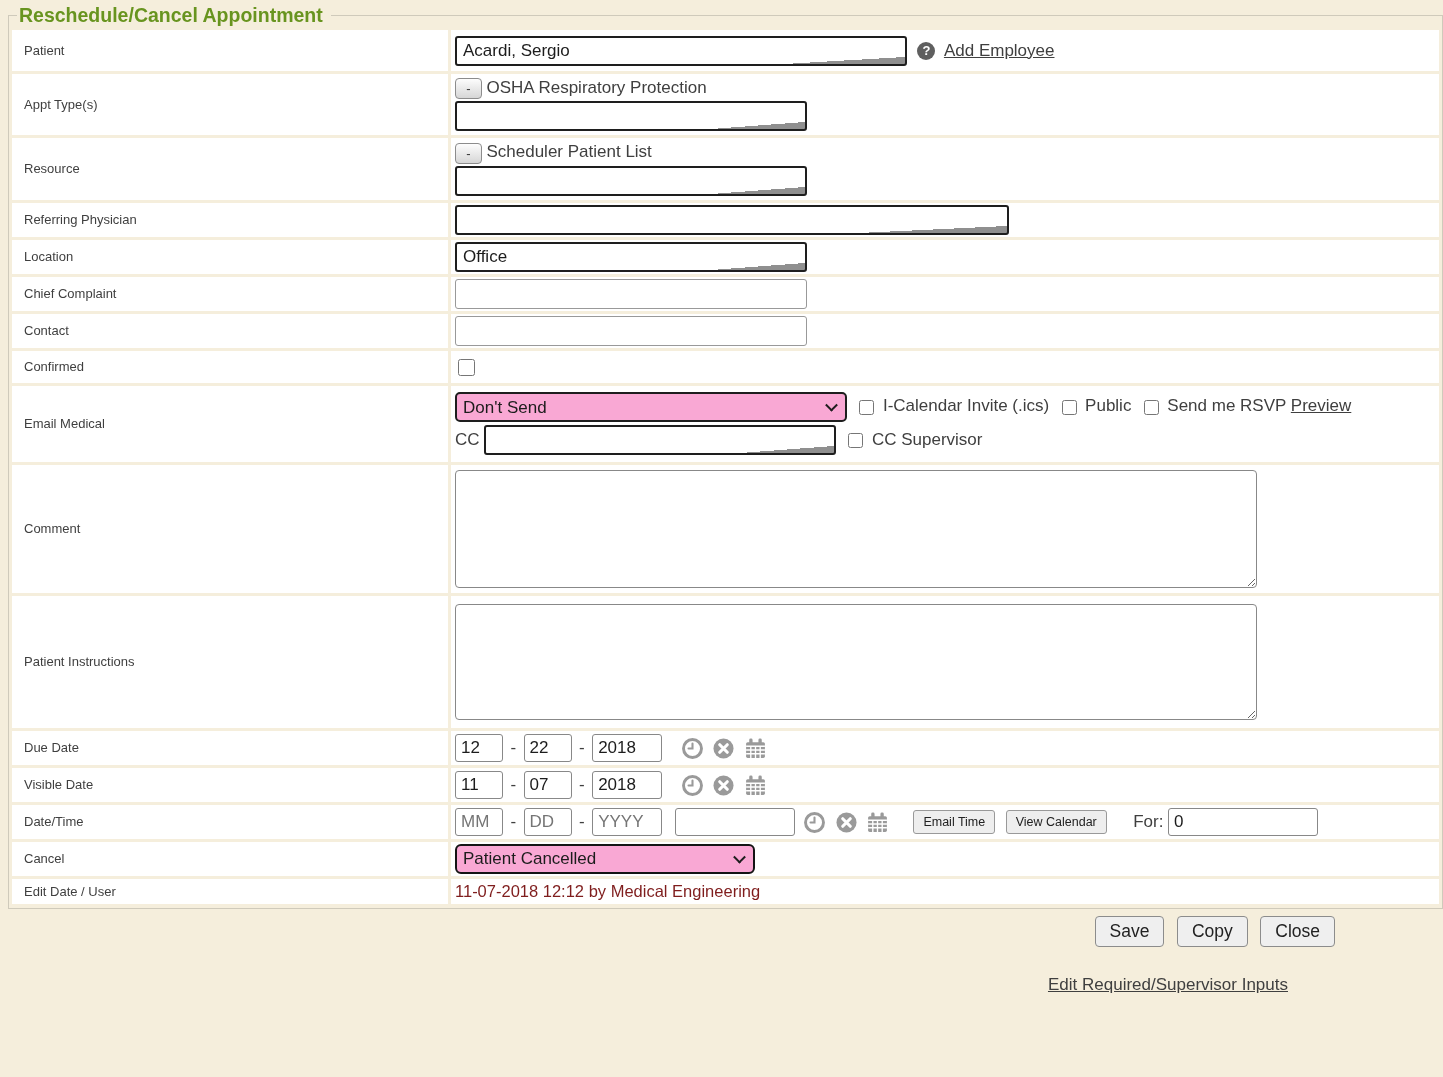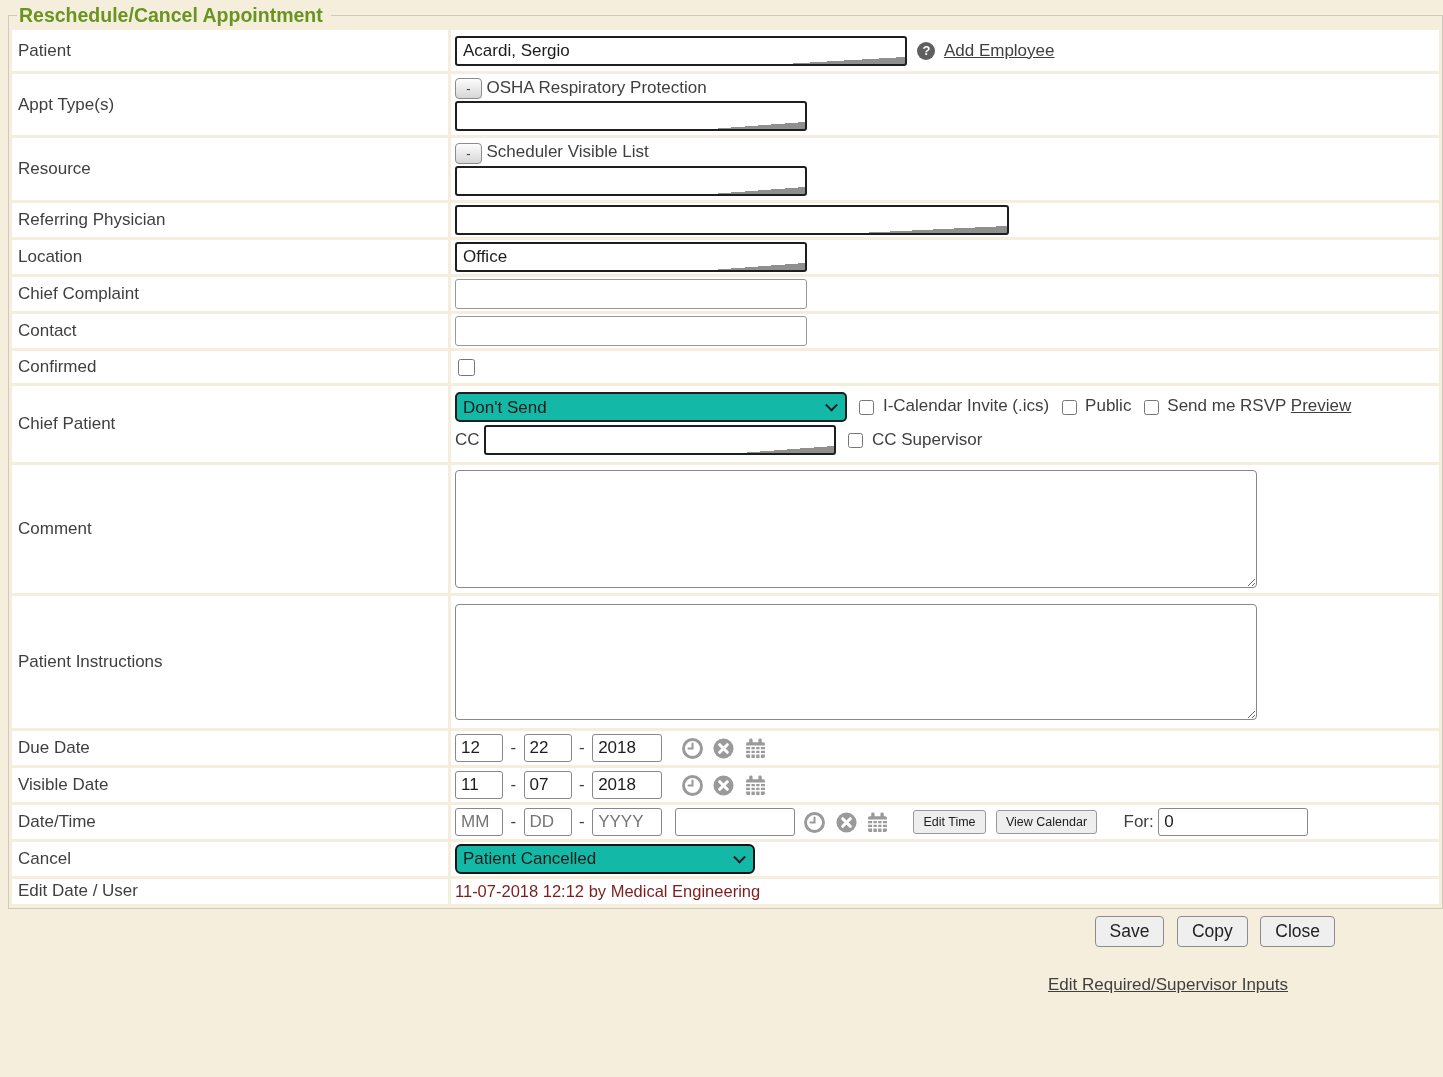--- a/index.html
+++ b/index.html
@@ -19,21 +19,21 @@
   legend.form-legend {
     color:#68941f; font-weight:bold; font-size:19.5px;
     padding:0 8px 0 2px; margin-left:8px;
   }
   table.form-table {
     width:100%;
     border-collapse:separate;
     border-spacing:3px;
   }
   td { background:#fff; vertical-align:middle; padding:2px 4px; }
-  td.label-cell { width:436px; padding-left:6px; font-size:17px; }
+  td.label-cell { width:436px; padding-left:12px; font-size:13px; }
   
   tr.r-patient td { height:41px; }
   tr.r-appt td, tr.r-resource td { height:60px; }
   tr.r-std td { height:34px; }
   tr.r-confirmed td { height:32px; }
   tr.r-email td { height:76px; }
   tr.r-comment td { height:128px; }
   tr.r-instructions td { height:132px; }
   tr.r-duration td { height:32px; }
   tr.r-cancel td { height:31px; }
@@ -59,21 +59,21 @@
   .sel-wrap { position:relative; display:inline-block; vertical-align:middle; }
   .sel-wrap::after {
     content:""; position:absolute; right:11px; top:50%;
     width:7px; height:7px;
     border-right:2px solid #1e1e1e; border-bottom:2px solid #1e1e1e;
     transform:translateY(-70%) rotate(45deg);
     pointer-events:none;
   }
   select.sel {
     -webkit-appearance:none; appearance:none;
-    font-size:17px; color:#1c1c1c; background:#14b8a6;
+    font-size:17px; color:#1c1c1c; background:#f9a8d4;
     padding:1px 28px 1px 6px; height:30px;
   }
   .sel-email { width:392px; border:2px solid #1e1e1e; border-radius:5px; }
   .sel-cancel {
     width:300px; border:2px solid #141414; border-radius:6px;
     background-image:linear-gradient(to top left, #8f8f8f 6px, transparent 6px);
   }
   textarea.ta {
     width:802px; border:1px solid #888; border-radius:4px;
     font-size:16px; padding:4px 6px; resize:both; display:block;
@@ -152,21 +152,21 @@
           <input class="inp thick w-mid" value="" style="">
         </div>
       </td>
     </tr>
 
     <tr class="r-resource">
       <td class="label-cell">Resource</td>
       <td class="field-cell two-line">
         <div>
           <button class="minus-btn">-</button>
-          <span class="inline-label">Scheduler Visible List</span>
+          <span class="inline-label">Scheduler Patient List</span>
         </div>
         <div>
           <input class="inp thick w-mid" value="" style="">
         </div>
       </td>
     </tr>
 
     <tr class="r-std">
       <td class="label-cell">Referring Physician</td>
       <td class="field-cell">
@@ -197,21 +197,21 @@
 
 
     <tr class="r-confirmed">
       <td class="label-cell">Confirmed</td>
       <td class="field-cell">
         <input type="checkbox" class="cbx cbx-lg" style="">
       </td>
     </tr>
 
     <tr class="r-email">
-      <td class="label-cell">Chief Patient</td>
+      <td class="label-cell">Email Medical</td>
       <td class="field-cell">
         <div class="email-line">
           <span class="sel-wrap">
             <span></span>
             <select class="sel sel-email">
               <option>Don't Send</option>
             </select>
           </span>
           <input type="checkbox" class="cbx gap-s" style="">
           <span class="inline-label">I-Calendar Invite (.ics)</span>
@@ -310,21 +310,21 @@
         <svg class="icon" width="23" height="23" viewBox="0 0 22 22">
           <circle cx="11" cy="11" r="9.6" fill="#9a9a9a"></circle>
           <path d="M7.4 7.4 L14.6 14.6 M14.6 7.4 L7.4 14.6" stroke="#fff" stroke-width="3" stroke-linecap="round"></path>
         </svg>
         <svg class="icon" width="23" height="23" viewBox="0 0 22 22">
           <rect x="2" y="5" width="18" height="15" rx="1.5" fill="#9a9a9a"></rect>
           <rect x="5" y="1.5" width="3.2" height="5.5" rx="1.4" fill="#9a9a9a"></rect>
           <rect x="13.8" y="1.5" width="3.2" height="5.5" rx="1.4" fill="#9a9a9a"></rect>
           <path d="M2 8.8h18 M2 12.4h18 M2 16h18 M6.5 8.8v11.2 M11 8.8v11.2 M15.5 8.8v11.2" stroke="#fff" stroke-width="1.3"></path>
         </svg>
-        <button class="btn-sm ft">Edit Time</button>
+        <button class="btn-sm ft">Email Time</button>
         <button class="btn-sm vc">View Calendar</button>
         <span class="for-lbl">For:</span>
         <input class="inp thin-sm w-for" value="0" style="">
       </td>
     </tr>
 
 
     <tr class="r-cancel">
       <td class="label-cell">Cancel</td>
       <td class="field-cell">

